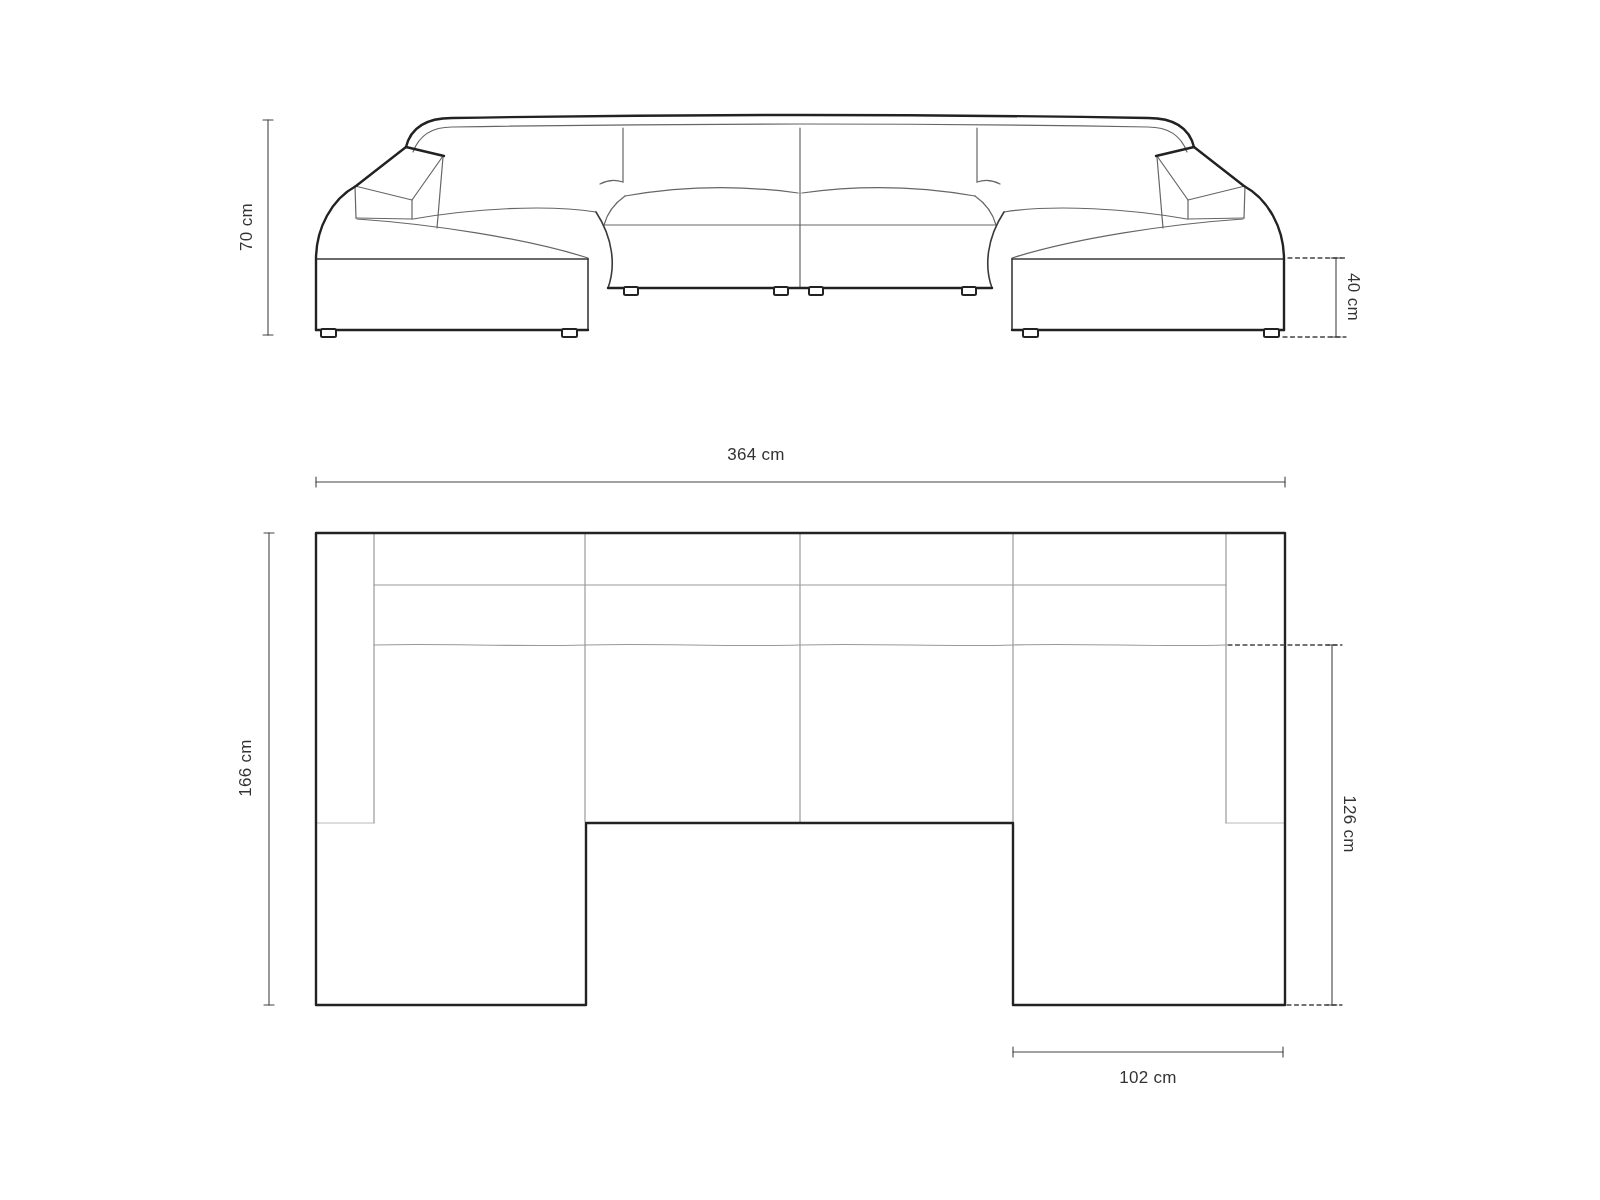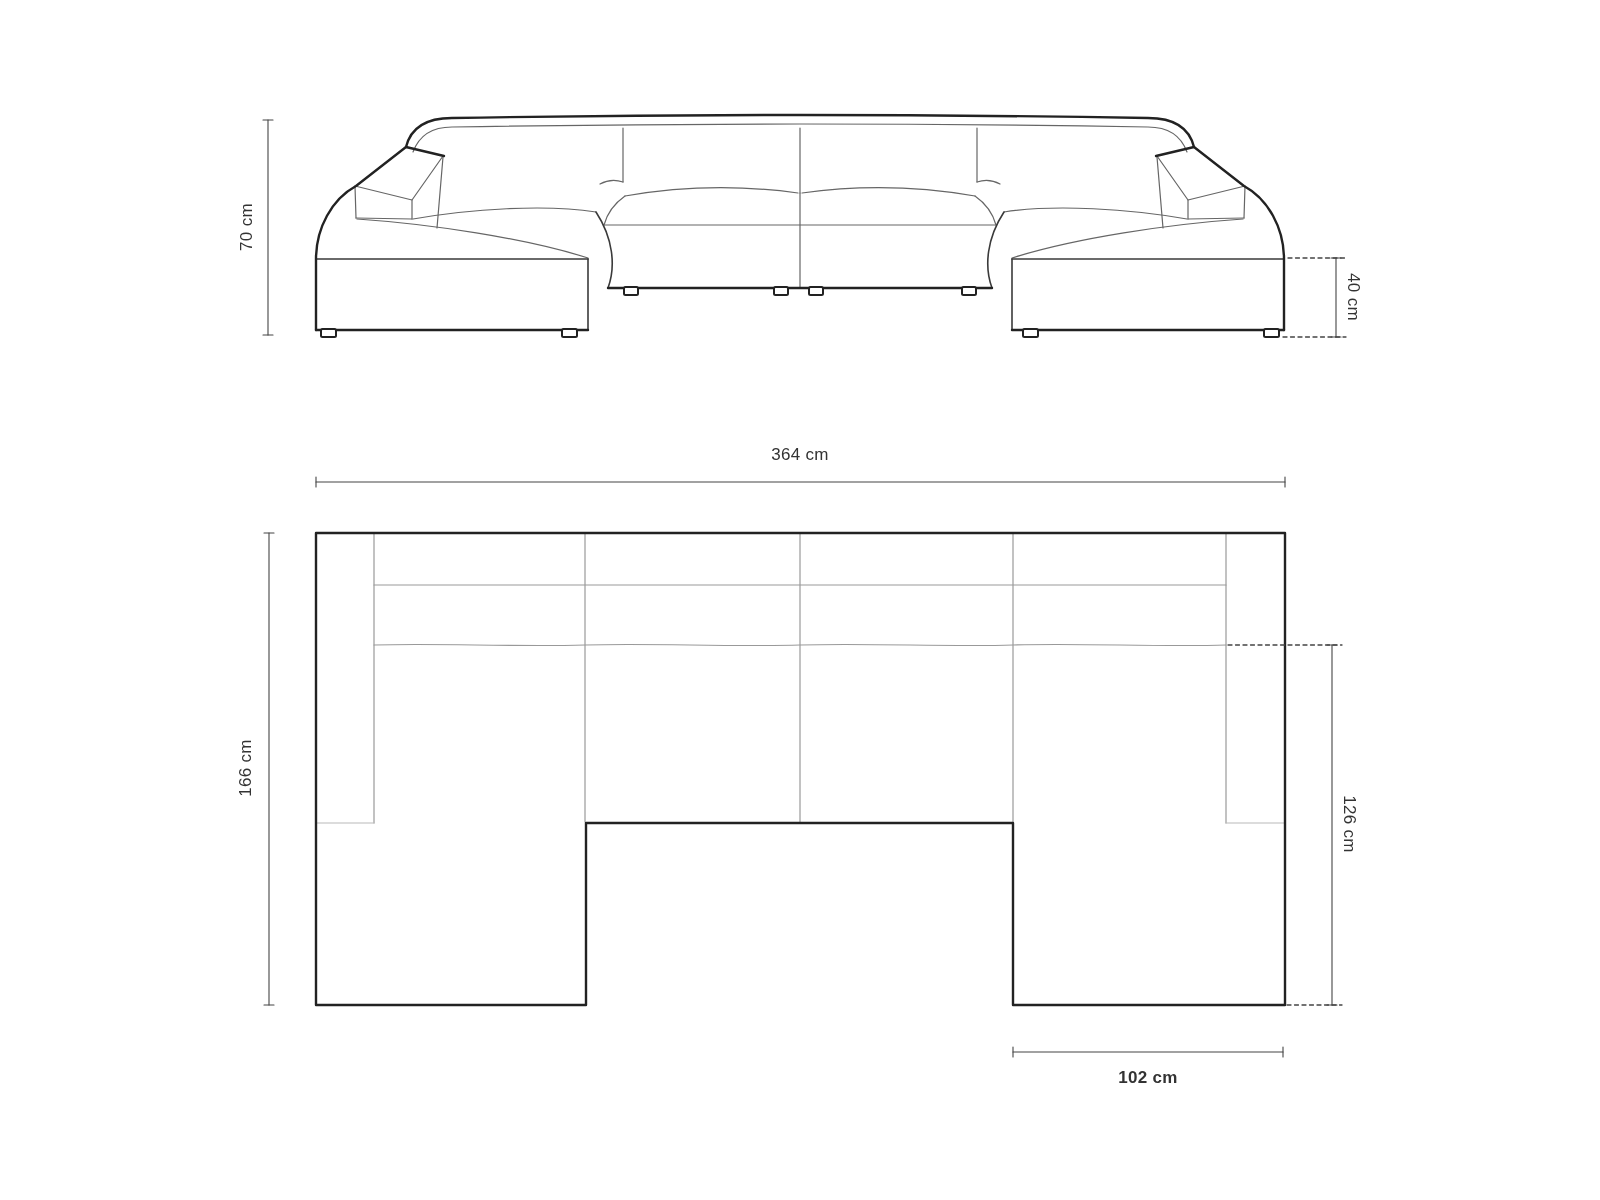--- a/index.html
+++ b/index.html
@@ -154,20 +154,20 @@
           <path d="M1013,1047 V1057"></path>
           <path d="M1283,1047 V1057"></path>
       </g>
     </g>
   </svg>
 
   <div class="dim-label rot-ccw" style="left:247px;top:227px;">70 cm</div>
 
   <div class="dim-label rot-cw" style="left:1353px;top:297px;">40 cm</div>
 
-  <div class="dim-label" style="left:800px;top:455px;">364 cm</div>
+  <div class="dim-label" style="left:756px;top:455px;">364 cm</div>
 
   <div class="dim-label rot-ccw" style="left:246px;top:768px;">166 cm</div>
 
   <div class="dim-label rot-cw" style="left:1349px;top:824px;">126 cm</div>
 
-  <div class="dim-label" style="left:1148px;top:1078px;font-weight:bold;">102 cm</div>
+  <div class="dim-label" style="left:1148px;top:1078px;">102 cm</div>
 </div>
 
 </body></html>

